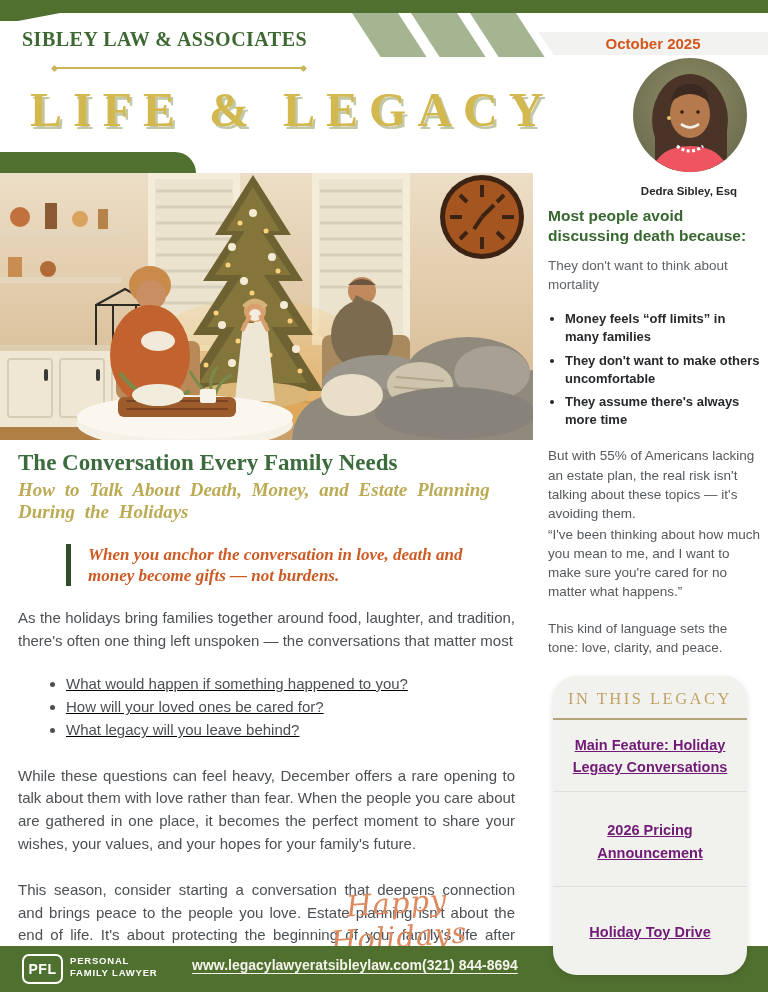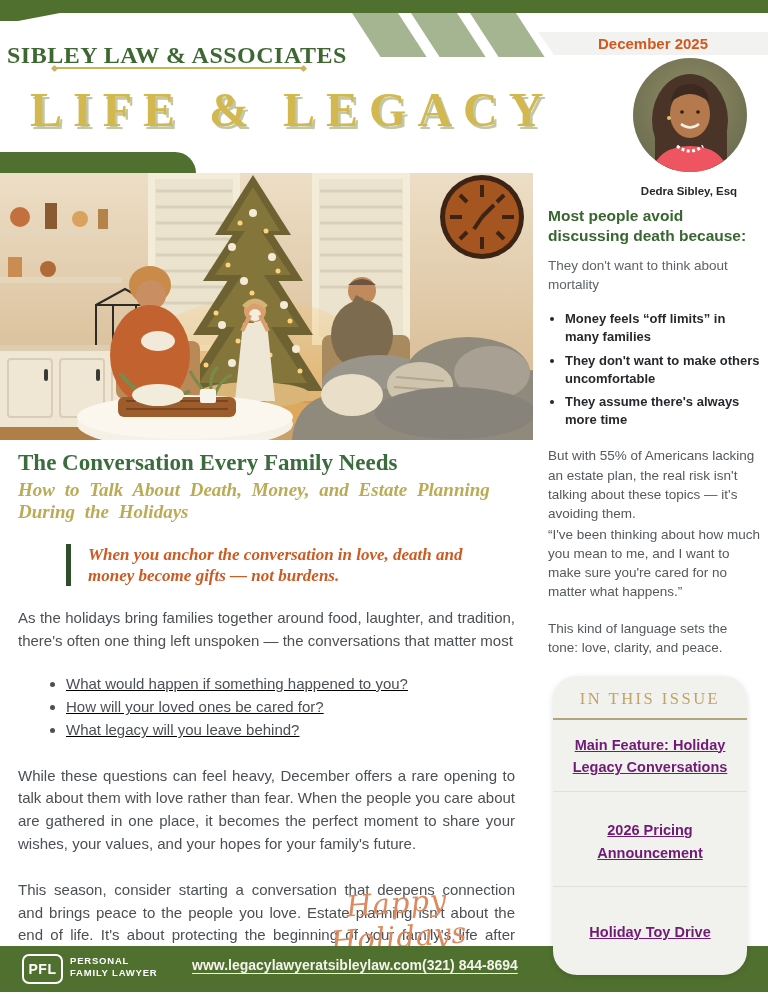--- a/index.html
+++ b/index.html
@@ -10,22 +10,22 @@
   .topbar{position:absolute;left:0;top:0;width:768px;height:13px;background:#50702f;}
   .topbar-notch{position:absolute;left:0;top:13px;width:60px;height:8px;background:#50702f;
         clip-path:polygon(0 0,100% 0,30% 100%,0 100%);}
   .stripes{position:absolute;left:352px;top:13px;display:flex;}
   .stripe{width:46px;height:44px;background:#a5b491;margin-right:13px;
         transform:skewX(33deg);transform-origin:top left;}
   .date-band{position:absolute;left:538px;top:32px;width:230px;height:23px;background:#f2f2f0;
         clip-path:polygon(0 0,100% 0,100% 100%,16px 100%);
         display:flex;align-items:center;justify-content:center;}
   .date-band span{color:#d4571e;font-weight:bold;font-size:15px;}
-  .firm-name{position:absolute;left:7px;top:28px;font-family:"Liberation Serif",serif;
-        font-weight:bold;font-size:24px;letter-spacing:.5px;color:#3e6832;margin-top:14px;}
+  .firm-name{position:absolute;left:22px;top:28px;font-family:"Liberation Serif",serif;
+        font-weight:bold;font-size:20px;letter-spacing:.5px;color:#3e6832;}
   .gold-rule{position:absolute;left:55px;top:67px;width:248px;height:2px;background:#c9b45a;}
   .gold-rule::before,.gold-rule::after{content:"";position:absolute;top:-1.5px;width:5px;height:5px;
         background:#c9b45a;border-radius:1px;transform:rotate(45deg);}
   .gold-rule::before{left:-3px;} .gold-rule::after{right:-3px;}
   .news-title{position:absolute;left:30px;top:82px;width:580px;font-family:"Liberation Serif",serif;
         font-weight:bold;font-size:48px;letter-spacing:11px;color:#d2b84e;
         text-shadow:2.5px 2.5px 0 #c2c8a6;white-space:nowrap;}
   .green-tab{position:absolute;left:0;top:152px;width:196px;height:21px;background:#50702f;
         border-top-right-radius:22px;}
 
@@ -97,21 +97,21 @@
 <div class="page">
 
   <div class="topbar"></div>
   <div class="topbar-notch"></div>
   <div class="stripes">
     <div class="stripe"></div>
     <div class="stripe"></div>
     <div class="stripe"></div>
   </div>
   <div class="date-band">
-    <span>December 2025</span>
+    <span>October 2025</span>
   </div>
   <div class="firm-name">SIBLEY LAW &amp; ASSOCIATES</div>
   <div class="gold-rule"></div>
   <div class="news-title">LIFE &amp; LEGACY</div>
   <div class="green-tab"></div>
 
   <svg class="photo" viewBox="0 0 533 267" aria-hidden="true">
     <defs>
       <linearGradient id="wall" x1="0" y1="0" x2="0" y2="1">
         <stop offset="0" stop-color="#ecdec6"></stop>
@@ -335,21 +335,21 @@
       <li>What would happen if something happened to you?</li>
       <li>How will your loved ones be cared for?</li>
       <li>What legacy will you leave behind?</li>
     </ul>
     <p class="body-text p2">While these questions can feel heavy, December offers a rare opening to talk about them with love rather than fear. When the people you care about are gathered in one place, it becomes the perfect moment to share your wishes, your values, and your hopes for your family's future.</p>
     <p class="body-text p3">This season, consider starting a conversation that deepens connection and brings peace to the people you love. Estate planning isn't about the end of life. It's about protecting the beginning of your family's life after you're gone.</p>
   </div>
   <div class="signature">Happy Holidays</div>
 
   <div class="issue-card">
-    <div class="issue-title">IN THIS ISSUE</div>
+    <div class="issue-title">IN THIS LEGACY</div>
     <div class="issue-rule"></div>
     <a class="issue-item item1">Main Feature: Holiday Legacy Conversations</a>
     <div class="issue-sep sep1"></div>
     <a class="issue-item item2">2026 Pricing Announcement</a>
     <div class="issue-sep sep2"></div>
     <a class="issue-item item3">Holiday Toy Drive</a>
     <a class="issue-item item4">Referral Rewards</a>
 
   </div>
 

